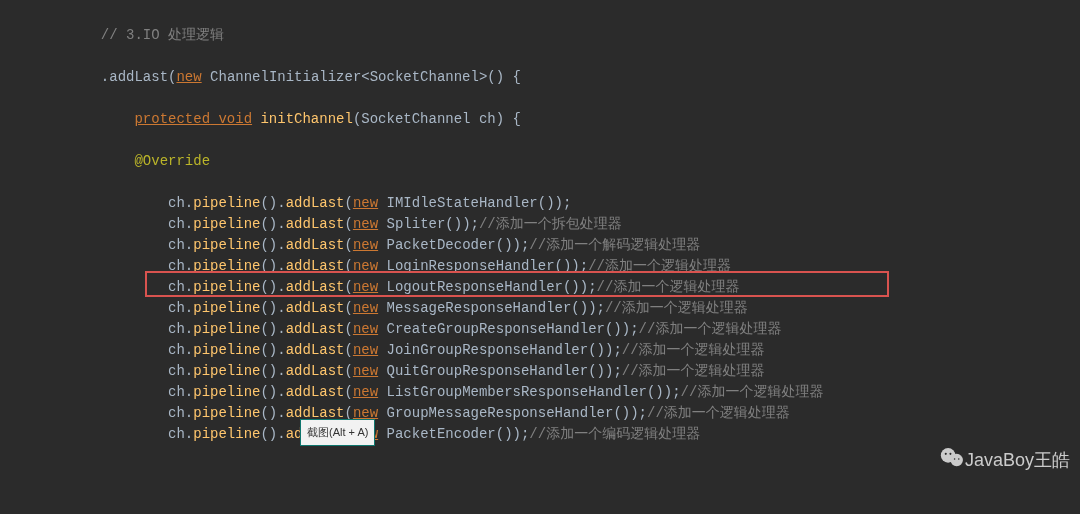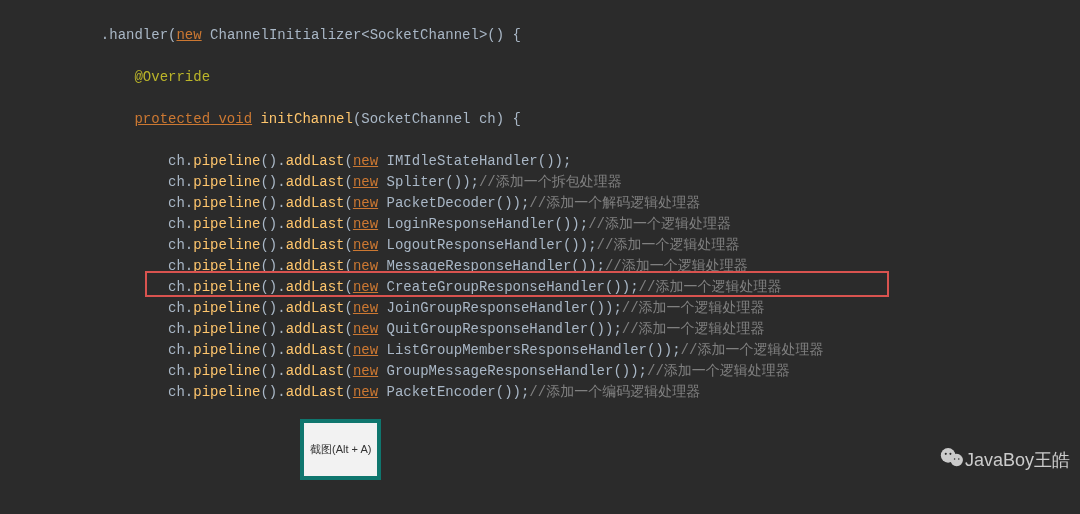--- a/index.html
+++ b/index.html
@@ -32,45 +32,46 @@
     height: 22px;
     top: 271px;
     pointer-events: none;
   }
   .tooltip {
     position: absolute;
     left: 300px;
     top: 419px;
     background: #f2f2f2;
     color: #333;
-    border: 4px solid #0f766e;
+    border: 1px solid #0f766e;
     font-family: Arial, sans-serif;
     font-size: 11px;
-    padding: 16px 6px;
+    padding: 2px 6px;
   }
   .watermark {
     position: absolute;
     right: 10px;
     bottom: 38px;
     color: #ddd;
     font-family: Arial, sans-serif;
     font-size: 18px;
     display: flex;
     align-items: center;
     opacity: 0.9;
   }
   .watermark svg { width: 26px; height: 26px; }
 </style>
 </head>
 <body>
 
 <div class="code-area">
-<span class="line">            <span>.handler(</span><span class="keyword">new</span><span> ChannelInitializer&lt;SocketChannel&gt;() {</span></span>
+<span class="line">            <span class="comment">// 3.IO 处理逻辑</span></span>
+<span class="line">            <span>.addLast(</span><span class="keyword">new</span><span> ChannelInitializer&lt;SocketChannel&gt;() {</span></span>
+<span class="line">                <span class="keyword">protected</span><span class="keyword"> void</span><span class="method-name"> initChannel</span><span>(SocketChannel ch) {</span></span>
 <span class="line">                <span class="annotation">@Override</span></span>
-<span class="line">                <span class="keyword">protected</span><span class="keyword"> void</span><span class="method-name"> initChannel</span><span>(SocketChannel ch) {</span></span>
 <div id="pipeline-lines"><span class="line">                    <span>ch.</span><span class="method-name">pipeline</span><span>().</span><span class="method-name">addLast</span><span>(</span><span class="keyword">new</span><span> IMIdleStateHandler</span><span>());</span></span><span class="line">                    <span>ch.</span><span class="method-name">pipeline</span><span>().</span><span class="method-name">addLast</span><span>(</span><span class="keyword">new</span><span> Spliter</span><span>());</span><span class="comment">//添加一个拆包处理器</span></span><span class="line">                    <span>ch.</span><span class="method-name">pipeline</span><span>().</span><span class="method-name">addLast</span><span>(</span><span class="keyword">new</span><span> PacketDecoder</span><span>());</span><span class="comment">//添加一个解码逻辑处理器</span></span><span class="line">                    <span>ch.</span><span class="method-name">pipeline</span><span>().</span><span class="method-name">addLast</span><span>(</span><span class="keyword">new</span><span> LoginResponseHandler</span><span>());</span><span class="comment">//添加一个逻辑处理器</span></span><span class="line">                    <span>ch.</span><span class="method-name">pipeline</span><span>().</span><span class="method-name">addLast</span><span>(</span><span class="keyword">new</span><span> LogoutResponseHandler</span><span>());</span><span class="comment">//添加一个逻辑处理器</span></span><span class="line">                    <span>ch.</span><span class="method-name">pipeline</span><span>().</span><span class="method-name">addLast</span><span>(</span><span class="keyword">new</span><span> MessageResponseHandler</span><span>());</span><span class="comment">//添加一个逻辑处理器</span></span><span class="line">                    <span>ch.</span><span class="method-name">pipeline</span><span>().</span><span class="method-name">addLast</span><span>(</span><span class="keyword">new</span><span> CreateGroupResponseHandler</span><span>());</span><span class="comment">//添加一个逻辑处理器</span></span><span class="line">                    <span>ch.</span><span class="method-name">pipeline</span><span>().</span><span class="method-name">addLast</span><span>(</span><span class="keyword">new</span><span> JoinGroupResponseHandler</span><span>());</span><span class="comment">//添加一个逻辑处理器</span></span><span class="line">                    <span>ch.</span><span class="method-name">pipeline</span><span>().</span><span class="method-name">addLast</span><span>(</span><span class="keyword">new</span><span> QuitGroupResponseHandler</span><span>());</span><span class="comment">//添加一个逻辑处理器</span></span><span class="line">                    <span>ch.</span><span class="method-name">pipeline</span><span>().</span><span class="method-name">addLast</span><span>(</span><span class="keyword">new</span><span> ListGroupMembersResponseHandler</span><span>());</span><span class="comment">//添加一个逻辑处理器</span></span><span class="line">                    <span>ch.</span><span class="method-name">pipeline</span><span>().</span><span class="method-name">addLast</span><span>(</span><span class="keyword">new</span><span> GroupMessageResponseHandler</span><span>());</span><span class="comment">//添加一个逻辑处理器</span></span><span class="line">                    <span>ch.</span><span class="method-name">pipeline</span><span>().</span><span class="method-name">addLast</span><span>(</span><span class="keyword">new</span><span> PacketEncoder</span><span>());</span><span class="comment">//添加一个编码逻辑处理器</span></span></div>
 <span class="line"></span>
 
 
 <span class="line"></span>
 
 
 </div>
 
 <div class="highlight-box"></div>

